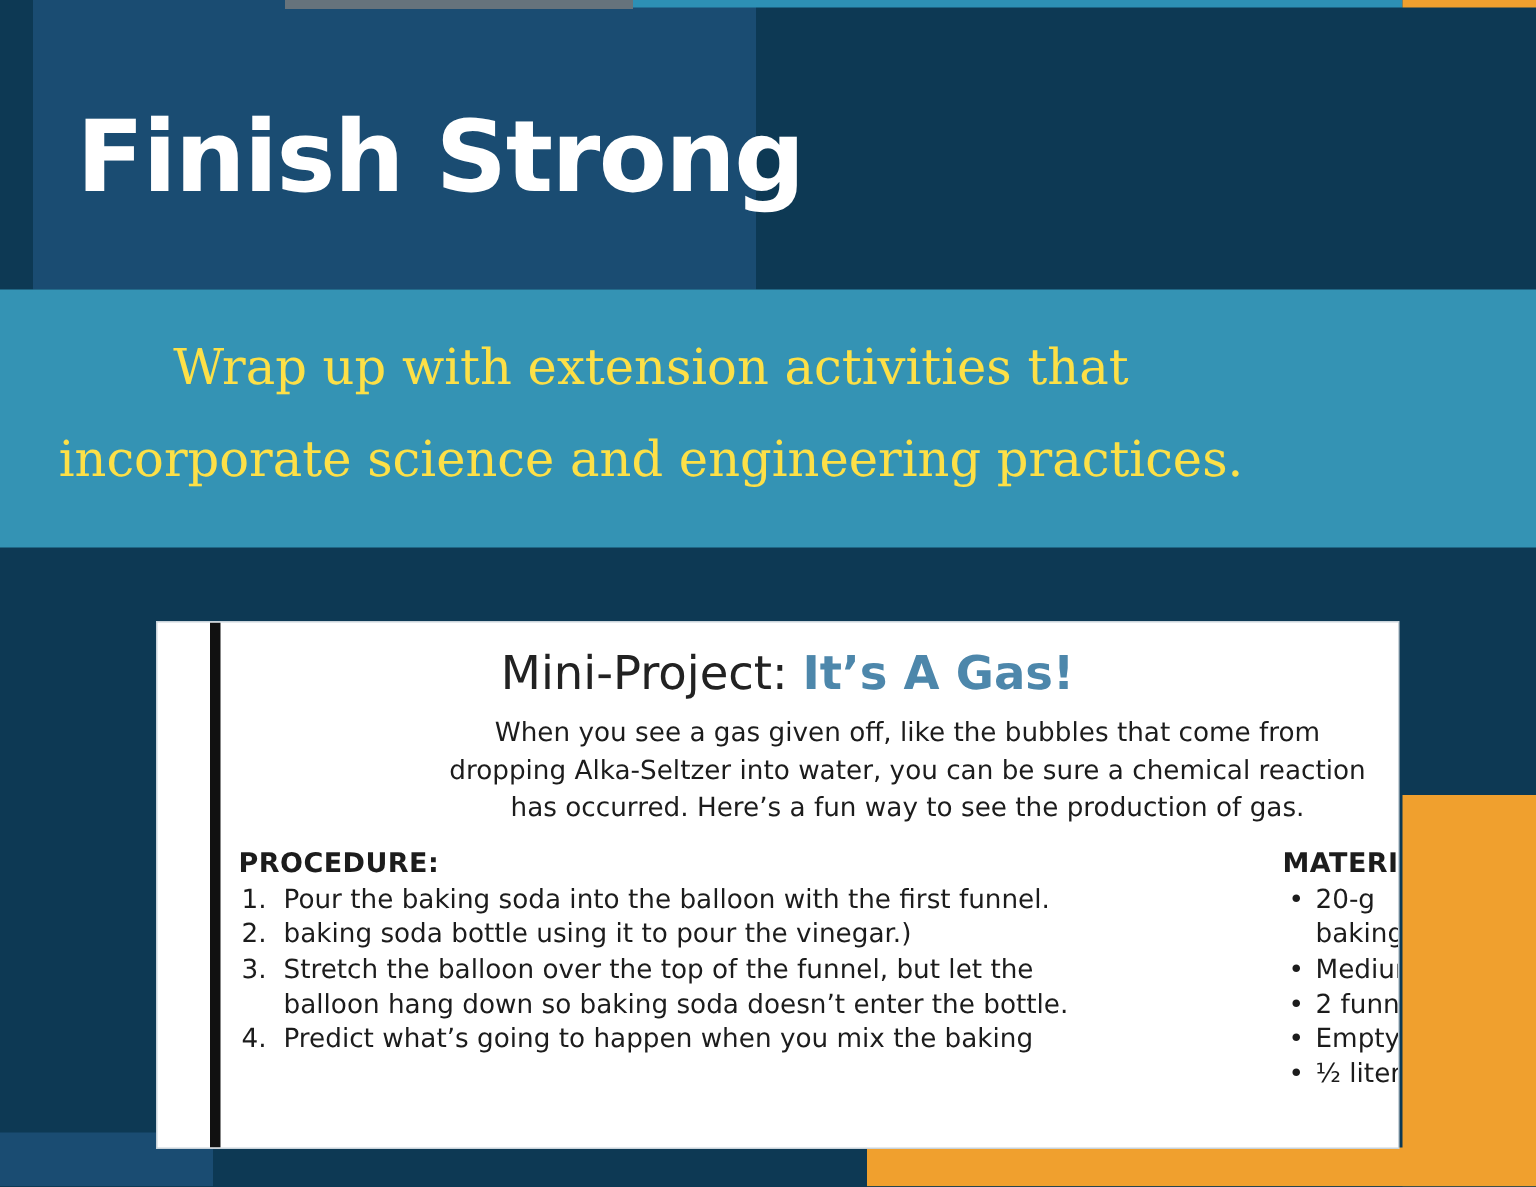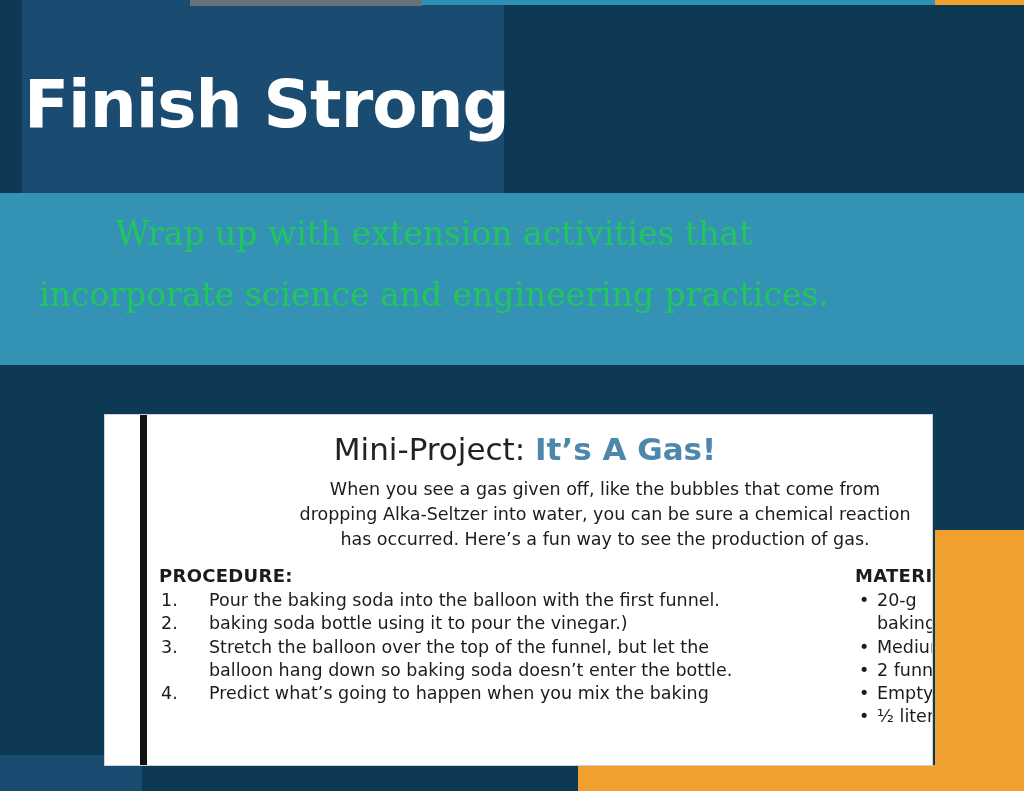--- a/index.html
+++ b/index.html
@@ -85,31 +85,31 @@
     display: flex;
     align-items: center;
   }
   .title-text {
     color: #ffffff;
     font-family: "DejaVu Sans", sans-serif;
     font-weight: bold;
     font-size: 66px;
     line-height: 1;
     letter-spacing: -1px;
-    padding-left: 2px;
+    padding-left: 29px;
     white-space: nowrap;
   }
 
   
   .subtitle {
     position: absolute;
-    left: 0; top: 203px;
+    left: 0; top: 214px;
     width: 868px;
     text-align: center;
-    color: #22c55e;
+    color: #fde047;
     font-family: "DejaVu Serif", serif;
     font-size: 33px;
     line-height: 1.85;
     padding: 0 24px;
     box-sizing: border-box;
   }
   .subtitle .l2 { display: block; }
 
   
   .doc {
@@ -181,21 +181,21 @@
   }
   .doc-ol li {
     position: relative;
     padding-left: 30px;
     white-space: nowrap;
   }
   .doc-ol li .num {
     position: absolute;
     left: 2px;
   }
-  .doc-ol li .cont { display: block; margin-left: 20px; }
+  .doc-ol li .cont { display: block; }
   .doc-ul {
     margin: 0;
     padding: 0;
     list-style: none;
     font-size: 17.5px;
     line-height: 1.33;
   }
   .doc-ul li {
     position: relative;
     padding-left: 22px;

